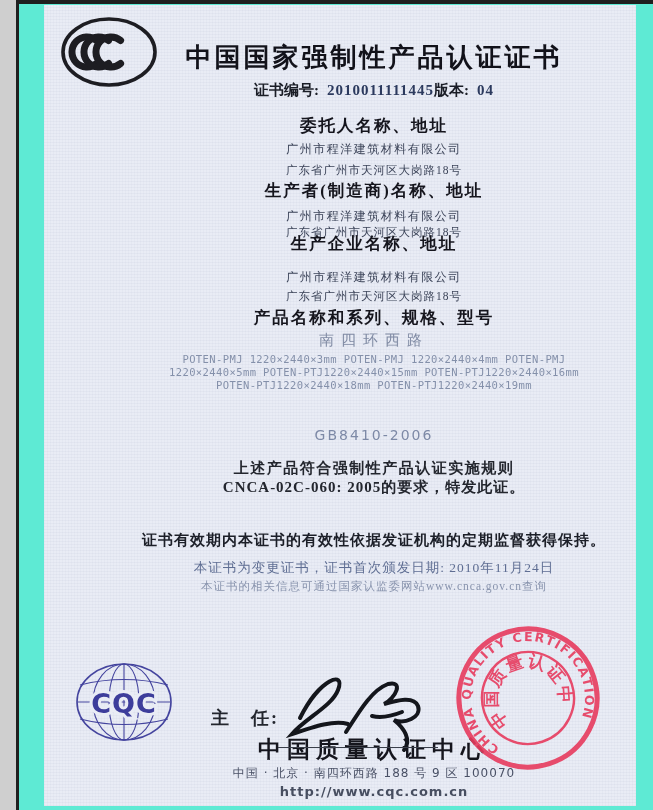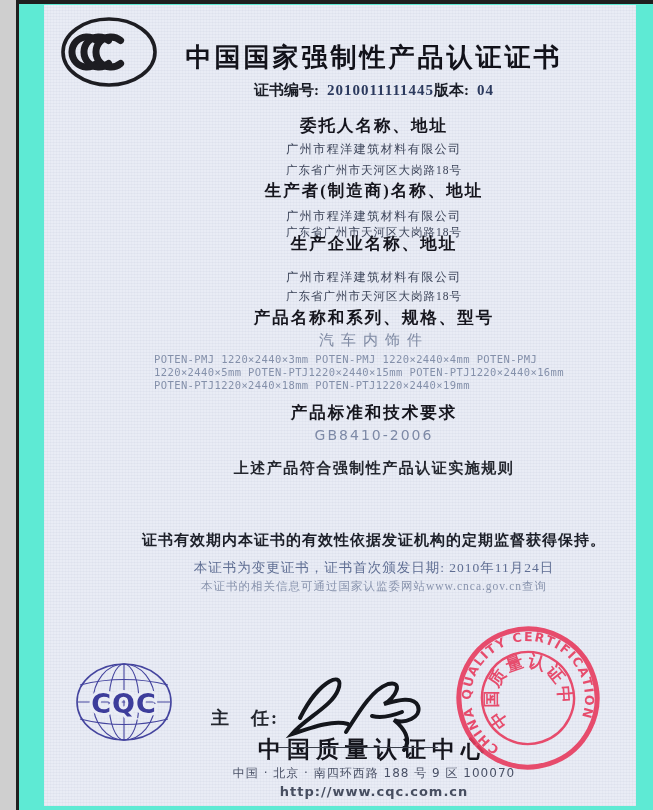--- a/index.html
+++ b/index.html
@@ -19,21 +19,21 @@
 
   .title{top:18px;font-size:26px;font-weight:bold;color:#12121a;letter-spacing:3px;}
   .certline{top:76px;display:flex;justify-content:center;font-size:15px;font-weight:bold;color:#1a1d26;}
   .certline .val{font-weight:bold;color:#2c3a5e;margin-left:8px;letter-spacing:1px;}
 
   .sec-head{font-size:16.5px;font-weight:bold;color:#15151d;letter-spacing:2px;}
   .co-name{font-size:12px;color:#3c4459;letter-spacing:1.5px;}
   .co-addr{font-size:11.5px;color:#3c4459;letter-spacing:1px;}
 
   .product-name{top:326px;font-size:15px;color:#7f8aa3;letter-spacing:7px;}
-  .specs{position:absolute;top:348px;left:42px;width:440px;text-align:left;
+  .specs{position:absolute;top:348px;left:42px;width:440px;text-align:center;
          font-family:"DejaVu Sans Mono","DejaVu Sans",monospace;
          font-size:10.5px;line-height:13px;color:#8490aa;letter-spacing:0.4px;white-space:normal;}
   .gb{top:422px;font-size:14px;color:#7d89a6;letter-spacing:2px;font-family:"DejaVu Sans",sans-serif;}
 
   .stm1{top:454px;font-size:15px;font-weight:bold;color:#23262e;letter-spacing:1.5px;}
   .stm2{top:473px;font-size:15px;font-weight:bold;color:#23262e;letter-spacing:1px;}
 
   .dates{top:499px;height:18px;}
   .dates .d1{position:absolute;left:0;}
   .dates .d2{position:absolute;left:249px;}
@@ -92,27 +92,27 @@
 
       <div class="line sec-head" style="top:175px">生产者(制造商)名称、地址</div>
       <div class="line co-name" style="top:203px">广州市程洋建筑材料有限公司</div>
       <div class="line co-addr" style="top:220px">广东省广州市天河区大岗路18号</div>
 
       <div class="line sec-head" style="top:228px">生产企业名称、地址</div>
       <div class="line co-name" style="top:264px">广州市程洋建筑材料有限公司</div>
       <div class="line co-addr" style="top:284px">广东省广州市天河区大岗路18号</div>
 
       <div class="line sec-head" style="top:302px">产品名称和系列、规格、型号</div>
-      <div class="line product-name">汽车内饰件</div>
+      <div class="line product-name">南四环西路</div>
       <div class="specs">POTEN-PMJ 1220×2440×3mm POTEN-PMJ 1220×2440×4mm POTEN-PMJ 1220×2440×5mm POTEN-PTJ1220×2440×15mm POTEN-PTJ1220×2440×16mm POTEN-PTJ1220×2440×18mm POTEN-PTJ1220×2440×19mm</div>
 
-      <div class="line sec-head" style="top:397px">产品标准和技术要求</div>
       <div class="line gb">GB8410-2006</div>
 
       <div class="line stm1">上述产品符合强制性产品认证实施规则</div>
+      <div class="line stm2">CNCA-02C-060: 2005的要求，特发此证。</div>
 
 
       <div class="line validity">证书有效期内本证书的有效性依据发证机构的定期监督获得保持。</div>
       <div class="line change">本证书为变更证书，证书首次颁发日期: 2010年11月24日</div>
       <div class="line infoline">本证书的相关信息可通过国家认监委网站www.cnca.gov.cn查询</div>
 
       <div class="line orgname">中国质量认证中心</div>
       <div class="line orgaddr">中国 · 北京 · 南四环西路 188 号 9 区 100070</div>
       <div class="line weburl">http://www.cqc.com.cn</div>
     </div>

